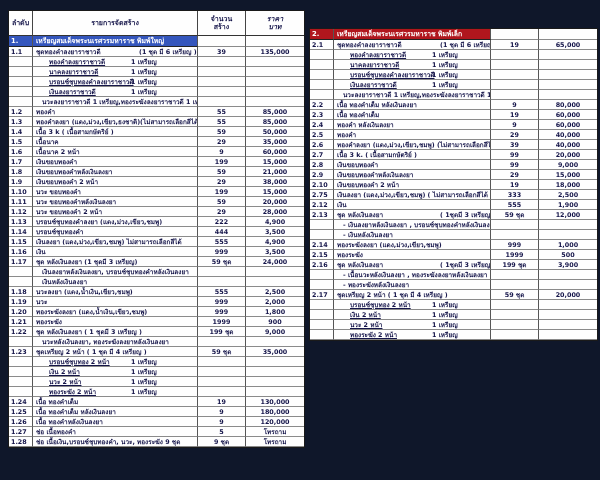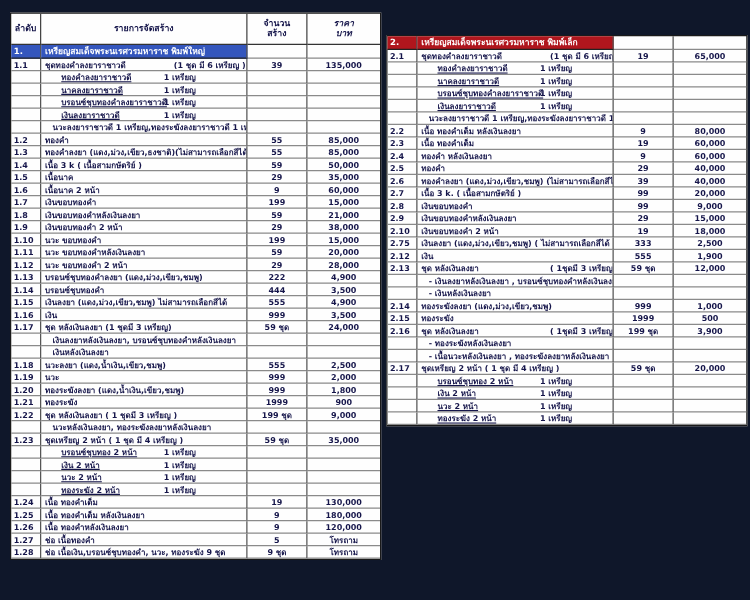--- a/index.html
+++ b/index.html
@@ -440,27 +440,27 @@
           <div class="c price">500</div>
         </div>
         <div class="row m">
           <div class="c no">2.16</div>
           <div class="c item"><span>ชุด หลังเงินลงยา</span><span class="note">( 1ชุดมี 3 เหรียญ )</span></div>
           <div class="c qty">199 ชุด</div>
           <div class="c price">3,900</div>
         </div>
         <div class="row s2">
           <div class="c no"></div>
+          <div class="c item"><span>- เนื้อนวะหลังเงินลงยา , ทองระฆังลงยาหลังเงินลงยา</span></div>
+          <div class="c qty"></div>
+          <div class="c price"></div>
+        </div>
+        <div class="row s2">
+          <div class="c no"></div>
           <div class="c item"><span>- ทองระฆังหลังเงินลงยา</span></div>
-          <div class="c qty"></div>
-          <div class="c price"></div>
-        </div>
-        <div class="row s2">
-          <div class="c no"></div>
-          <div class="c item"><span>- เนื้อนวะหลังเงินลงยา , ทองระฆังลงยาหลังเงินลงยา</span></div>
           <div class="c qty"></div>
           <div class="c price"></div>
         </div>
         <div class="row m">
           <div class="c no">2.17</div>
           <div class="c item"><span>ชุดเหรียญ 2 หน้า  ( 1 ชุด มี 4 เหรียญ )</span></div>
           <div class="c qty">59 ชุด</div>
           <div class="c price">20,000</div>
         </div>
         <div class="row s">

